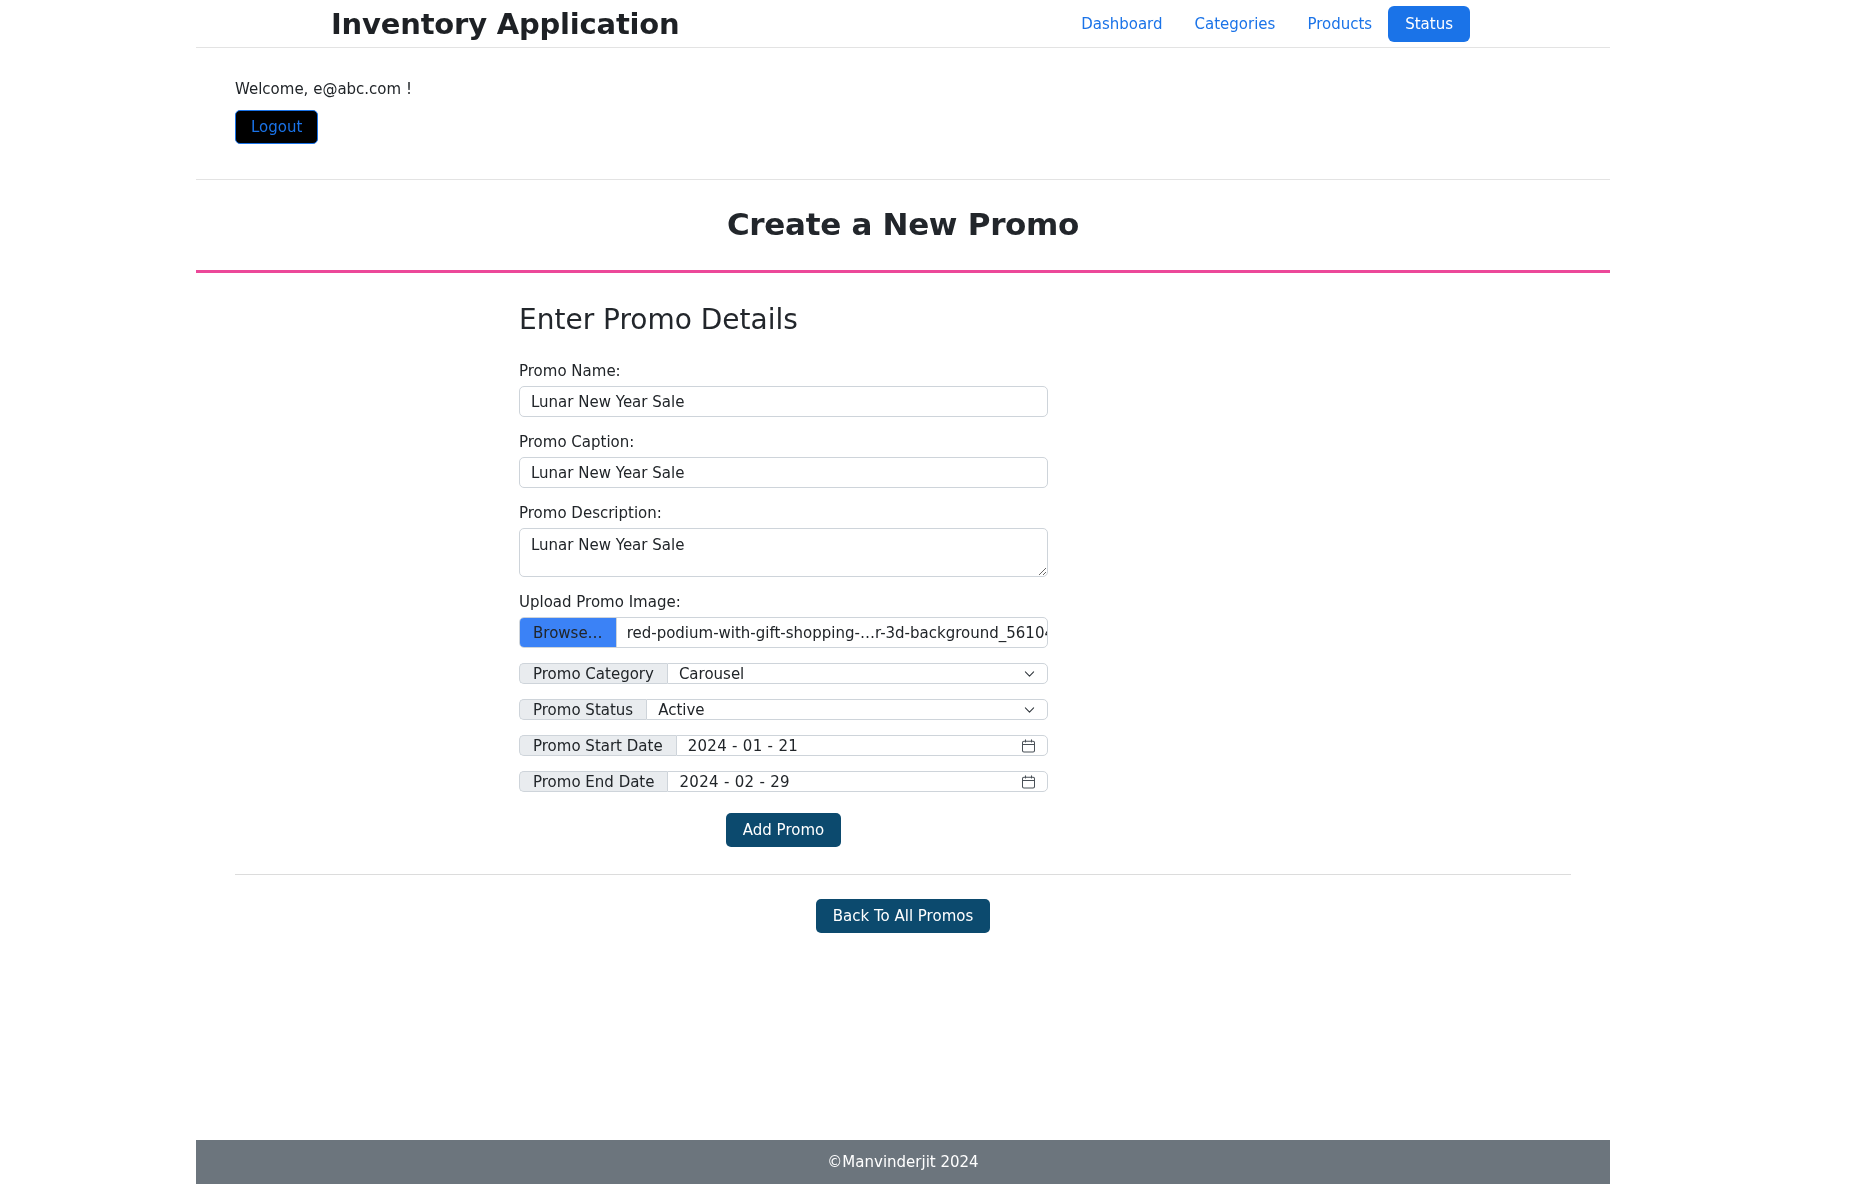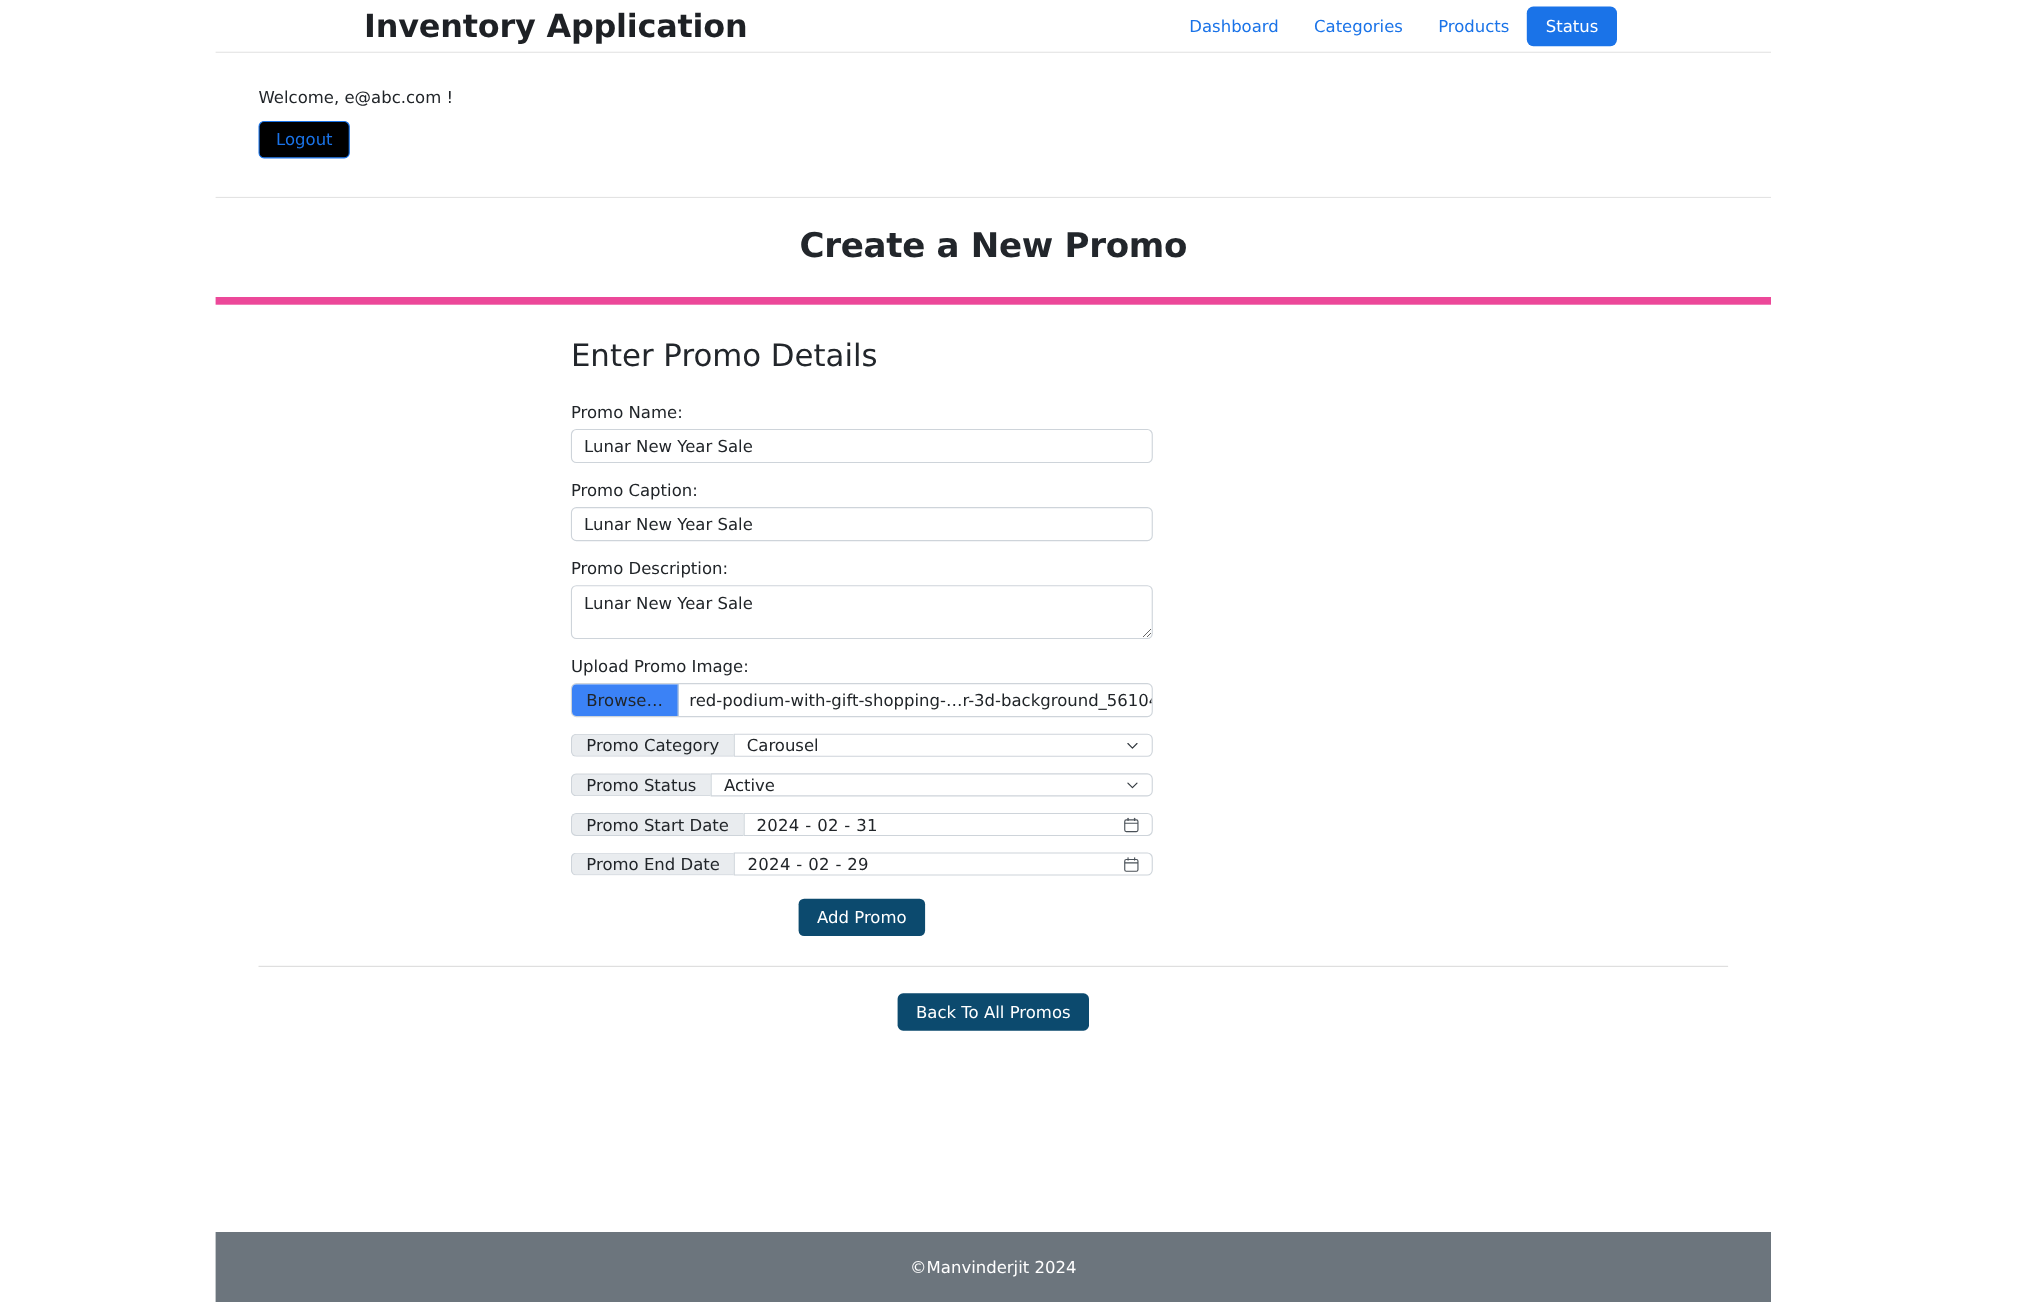--- a/index.html
+++ b/index.html
@@ -97,21 +97,21 @@
     font-size: 15px;
     padding: 6px 15px;
     border-radius: 5px;
     cursor: pointer;
     font-family: inherit;
     line-height: 1.35;
   }
 
   
   .page-title-wrap {
-    border-bottom: 7px solid #ec4899;
+    border-bottom: 3px solid #ec4899;
     padding: 26px 0 28px 0;
     text-align: center;
   }
   .page-title {
     font-size: 31px;
     font-weight: 700;
     color: #22262b;
     margin: 0;
     letter-spacing: -0.3px;
   }
@@ -280,21 +280,21 @@
     text-align: center;
     padding: 24px 0 0 0;
   }
 
   
   .footer {
     position: absolute;
     left: 0;
     bottom: 0;
     width: 1414px;
-    height: 64px;
+    height: 44px;
     background: #6c757d;
     color: #ffffff;
     display: flex;
     align-items: center;
     justify-content: center;
     font-size: 15px;
   }
 </style>
 </head>
 <body>
@@ -357,21 +357,21 @@
             <span>Active</span>
             <svg class="chevron" viewBox="0 0 16 16">
               <path d="M2 5 L8 11 L14 5" fill="none" stroke="#343a40" stroke-width="1.6" stroke-linecap="round" stroke-linejoin="round"></path>
             </svg>
           </div>
         </div>
 
         <div class="input-group">
           <div class="ig-label">Promo Start Date</div>
           <div class="ig-control">
-            <span class="date-text">2024 - 02 - 31</span>
+            <span class="date-text">2024 - 01 - 21</span>
             <svg class="cal-icon" viewBox="0 0 16 16">
               <rect x="1.6" y="3" width="12.8" height="11.4" rx="1.5" fill="none" stroke="#495057" stroke-width="1.1"></rect>
               <line x1="1.6" y1="6.3" x2="14.4" y2="6.3" stroke="#495057" stroke-width="1.1"></line>
               <line x1="4.8" y1="1.4" x2="4.8" y2="3.6" stroke="#495057" stroke-width="1.1" stroke-linecap="round"></line>
               <line x1="11.2" y1="1.4" x2="11.2" y2="3.6" stroke="#495057" stroke-width="1.1" stroke-linecap="round"></line>
             </svg>
           </div>
         </div>
 
         <div class="input-group">

